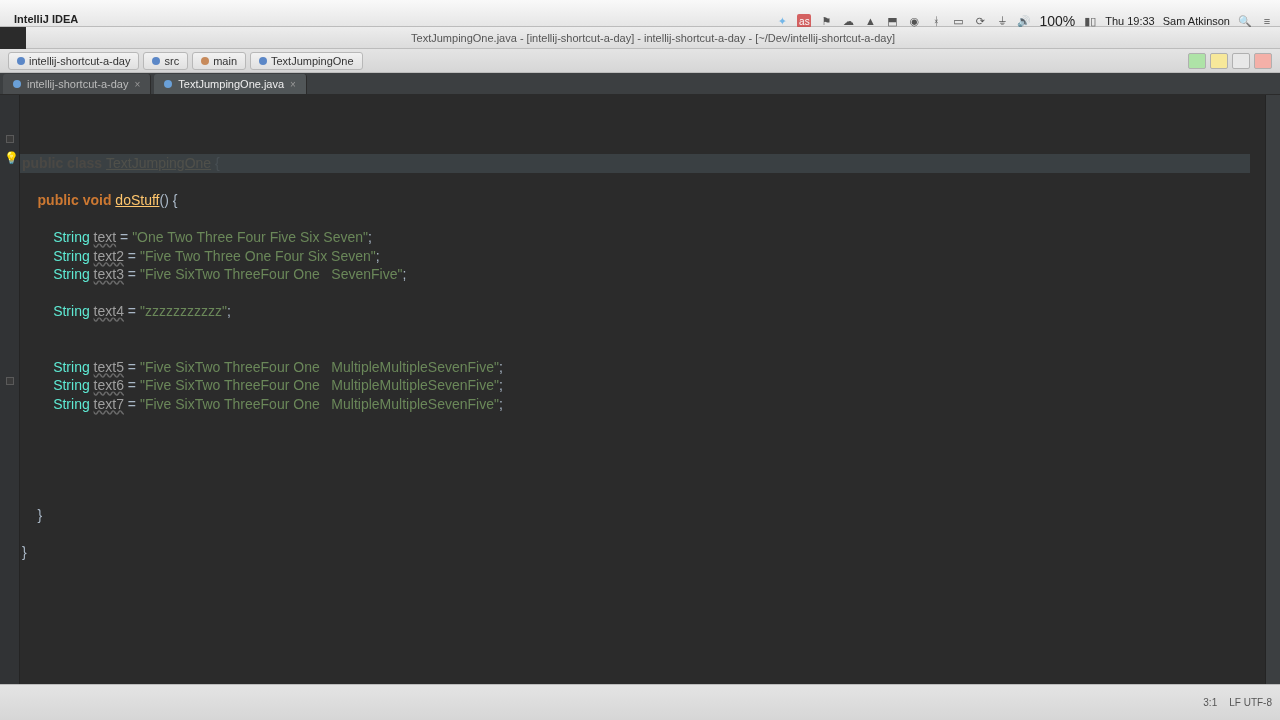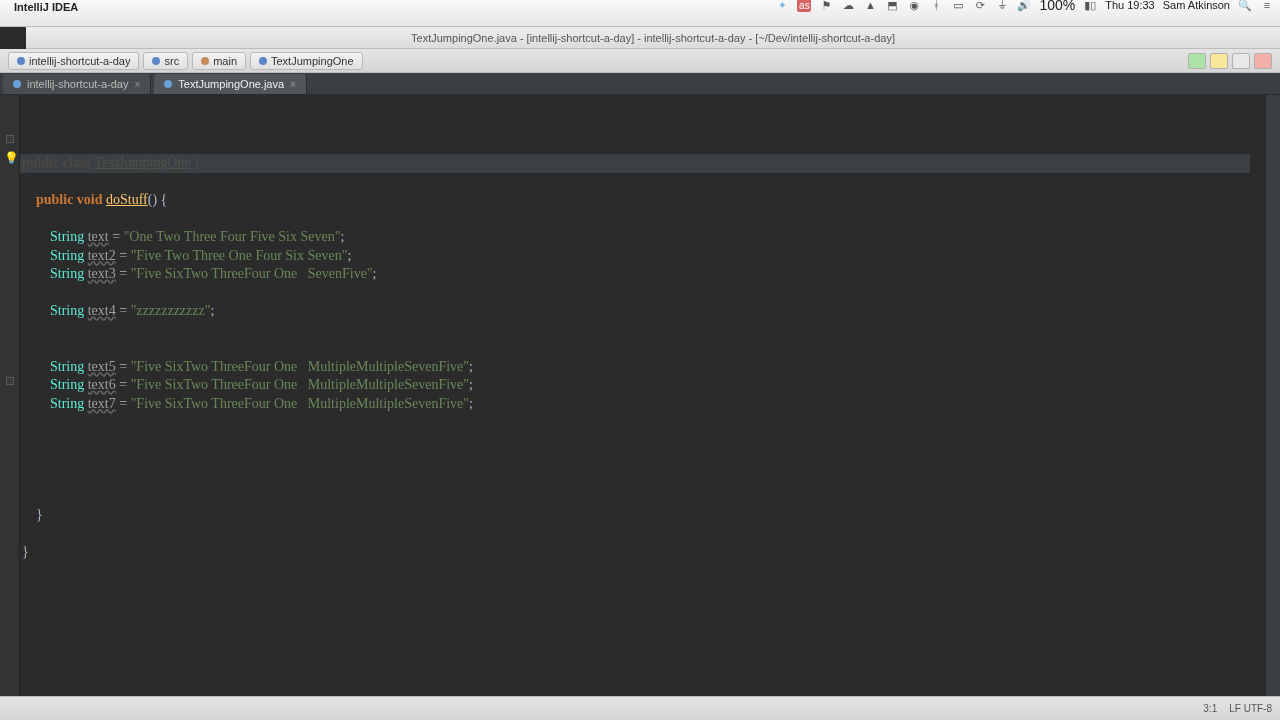--- a/index.html
+++ b/index.html
@@ -1,20 +1,20 @@
 <!DOCTYPE html>
 <html><head>
 <meta charset="utf-8">
 <style>
 * { margin: 0; padding: 0; box-sizing: border-box; }
 html, body { width: 1280px; height: 720px; overflow: hidden; font-family: "Helvetica Neue", Arial, sans-serif; }
 body { background: #2b2b2b; display: flex; flex-direction: column; }
 
 
-.mac-menubar { height: 16px; background: linear-gradient(#f9f9f9,#e6e6e6); border-bottom: 1px solid #bcbcbc; display: flex; align-items: flex-end; font-size: 11px; color: #222; padding: 13px 6px; }
+.mac-menubar { height: 16px; background: linear-gradient(#f9f9f9,#e6e6e6); border-bottom: 1px solid #bcbcbc; display: flex; align-items: flex-start; font-size: 11px; color: #222; padding: 13px 6px; }
 .mac-menubar .apple { font-size: 13px; margin-right: 8px; }
 .mac-menubar .app-name { font-weight: 700; margin-right: 10px; }
 .mac-menubar .menus { display: flex; gap: 12px; }
 .mac-menubar .menus span { cursor: default; }
 .mac-menubar .spacer { flex: 1; }
 .mac-menubar .right { display: flex; align-items: center; gap: 8px; font-size: 11px; }
 .mac-menubar .right .ico { width: 14px; height: 14px; display: inline-flex; align-items: center; justify-content: center; opacity: .75; }
 .mac-menubar .right .batt { font-size: 14px; }
 
 
@@ -39,35 +39,35 @@
 .tab .cicon{ width:8px;height:8px;border-radius:50%; background:#6aa0d8; display:inline-block;}
 .tab .close{ color:#999; font-size:10px;}
 
 
 .editor-wrap { flex:1; display:flex; position: relative; background:#2b2b2b; }
 .gutter { width: 20px; background:#313335; border-right:1px solid #242424; position:relative; }
 .gutter .bulb { position:absolute; left:4px; top:56px; font-size:12px; color:#e2c45c; }
 .gutter .fold1 { position:absolute; left:6px; top:40px; width:8px; height:8px; border:1px solid #5a5a5a; background:#3a3a3a; }
 .gutter .fold2 { position:absolute; left:6px; top:282px; width:8px; height:8px; border:1px solid #5a5a5a; background:#3a3a3a; }
 
-.code { flex:1; padding: 22px 0 0 0; font-family: Liberation Serif, serif; font-size: 14px; line-height: 18.5px; white-space: pre; color:#a9b7c6; position:relative;}
+.code { flex:1; padding: 22px 0 0 0; font-family: Liberation Sans, sans-serif; font-size: 14px; line-height: 18.5px; white-space: pre; color:#a9b7c6; position:relative;}
 .code .line { padding-left: 2px; }
 .code .hl-caret { position:absolute; left:0; right:15px; top: calc(22px + 18.5px*2); height:18.5px; background: rgba(60,66,70,.9); }
 .kw { color:#cc7832; font-weight:bold; }
 .ty { color:#5eead4; }
 .var { color:#9f9f9f; text-decoration: underline wavy #6a6a6a; }
 .fn { color:#ffc66d; text-decoration: underline; }
 .str { color:#6a8759; }
 .pl { color:#a9b7c6; }
 
 
 .rstrip { width: 15px; background:#3c3f41; border-left:1px solid #242424; }
 
 
-.status { height: 24px; background: linear-gradient(#e4e4e4,#d6d6d6); border-top:1px solid #bcbcbc; display:flex; align-items:center; font-size:10px; color:#555; padding:0 8px;}
+.status { height: 36px; background: linear-gradient(#e4e4e4,#d6d6d6); border-top:1px solid #bcbcbc; display:flex; align-items:center; font-size:10px; color:#555; padding:0 8px;}
 .status .spacer{flex:1;}
 </style>
 </head>
 <body>
 
 <div class="mac-menubar">
   <span class="apple"></span>
   <span class="app-name">IntelliJ IDEA</span>
   <div class="spacer"></div>
   <div class="right">

